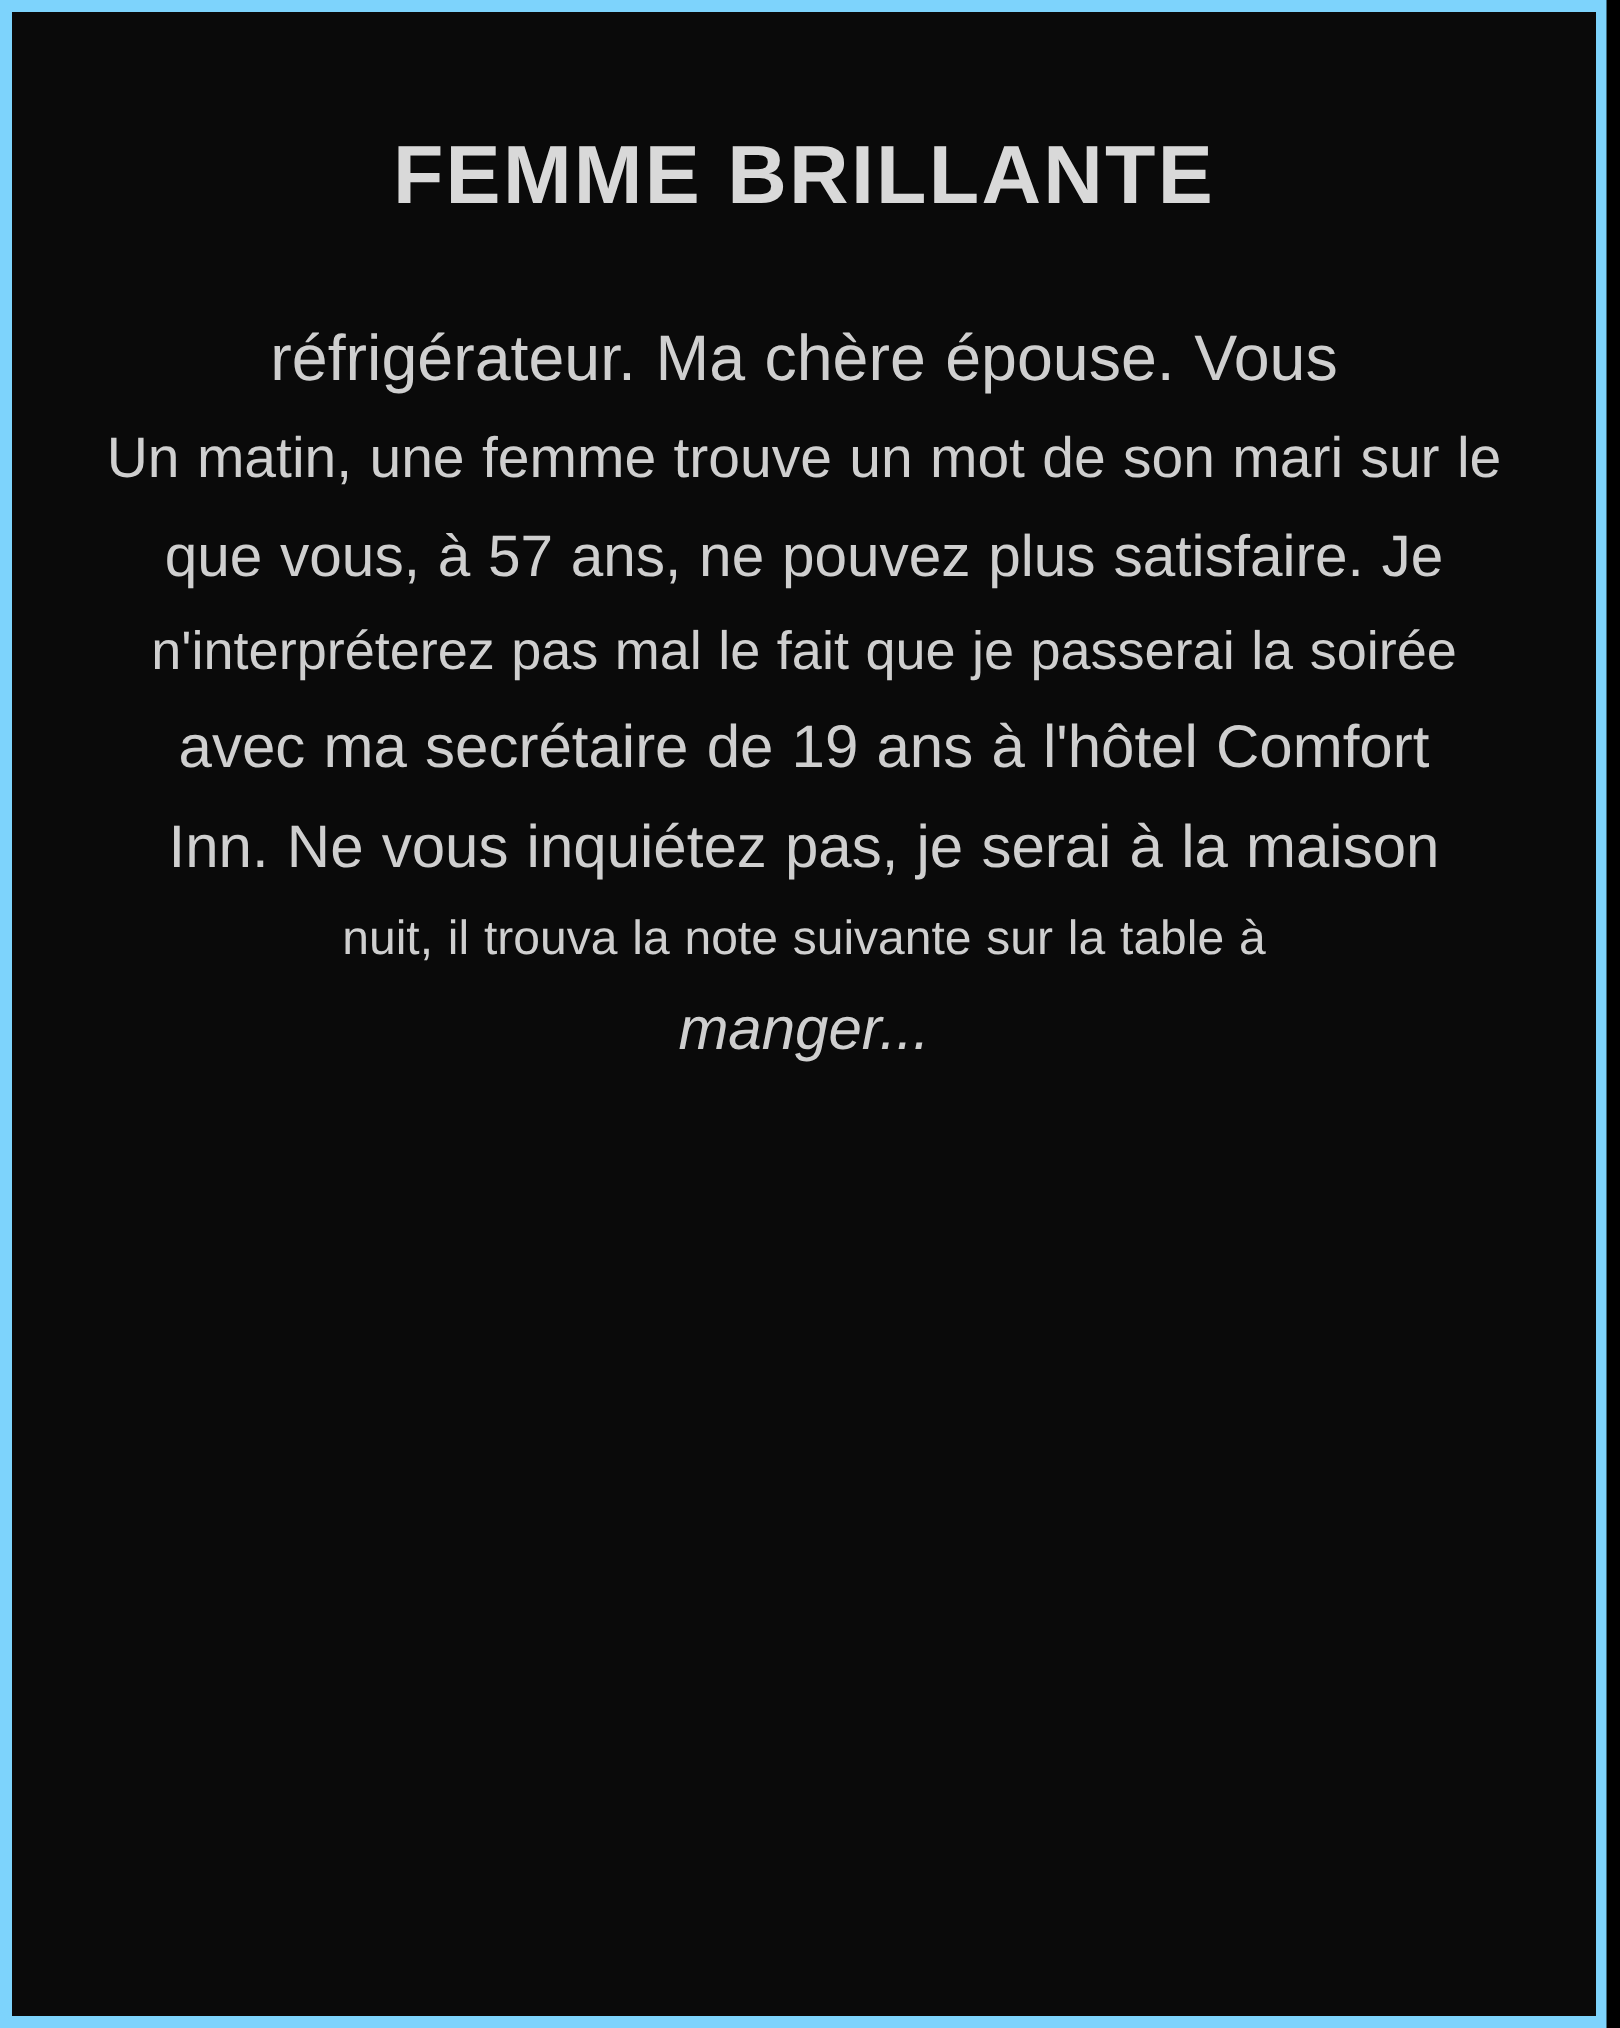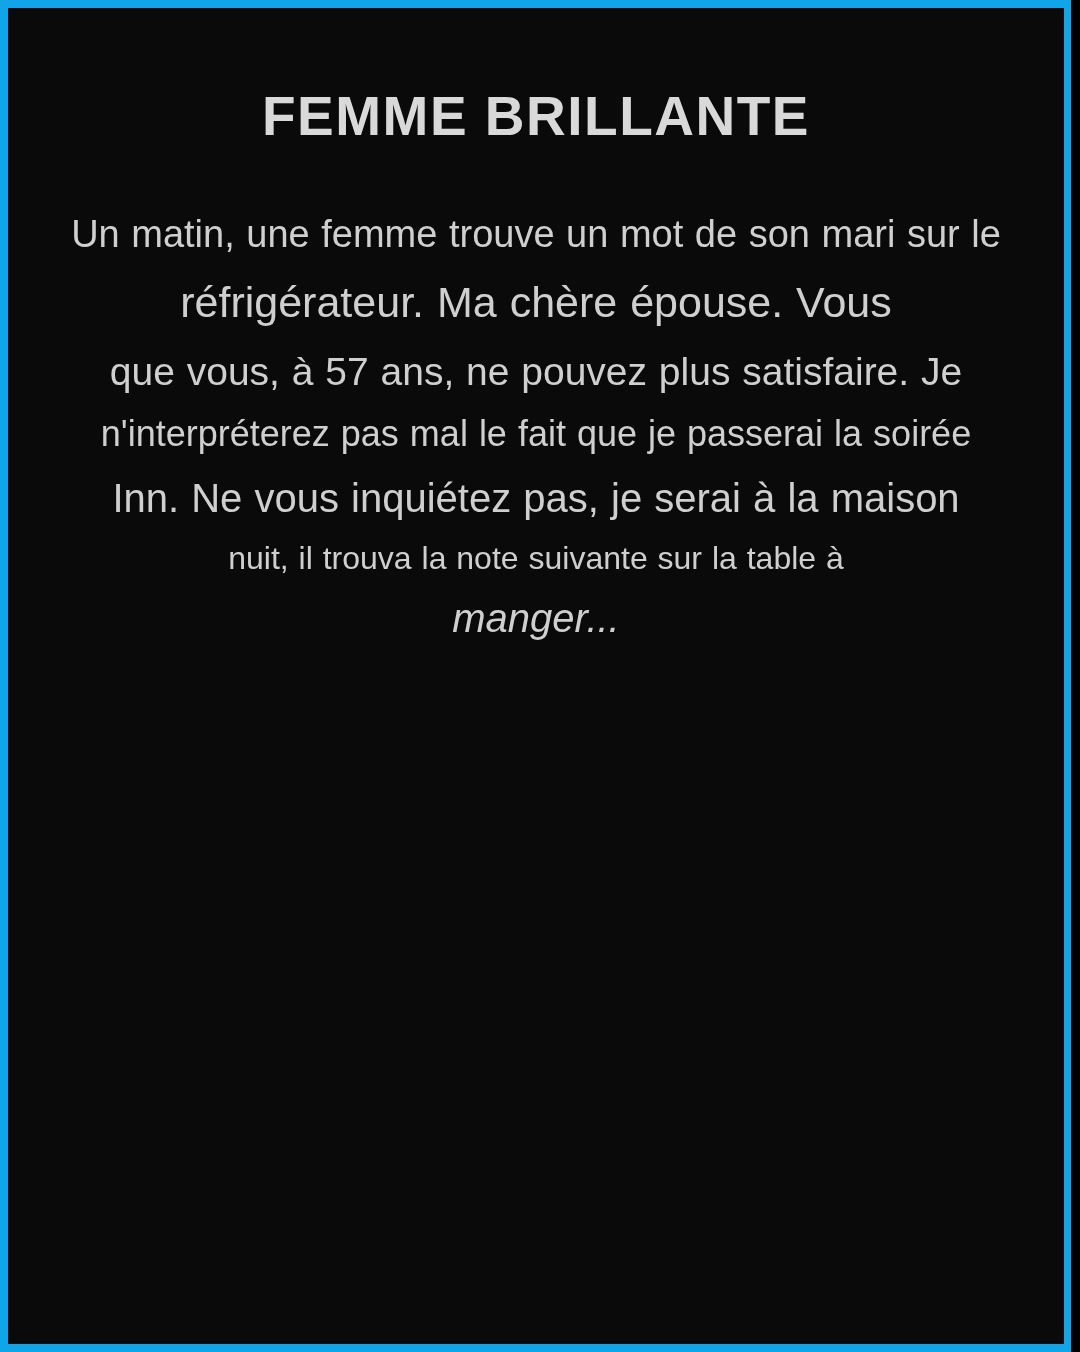--- a/index.html
+++ b/index.html
@@ -12,21 +12,21 @@
     height: 1352px;
     overflow: hidden;
     font-family: "Liberation Sans", sans-serif;
     -webkit-font-smoothing: antialiased;
   }
 
   .canvas {
     position: relative;
     width: 1071px;
     height: 1352px;
-    background: #0ea5e9;
+    background: #7dd3fc;
     box-sizing: border-box;
     overflow: hidden;
   }
 
   
   .card {
     position: absolute;
     left: 8px;
     top: 8px;
     width: 1056px;
@@ -82,23 +82,24 @@
 </style>
 </head>
 <body>
 
 <div class="canvas">
   <div class="card">
 
     <h1 class="title">FEMME BRILLANTE</h1>
 
     <div class="body-text">
+      <span class="line s2">réfrigérateur. Ma chère épouse. Vous</span>
       <span class="line s1">Un matin, une femme trouve un mot de son mari sur le</span>
-      <span class="line s2">réfrigérateur. Ma chère épouse. Vous</span>
       <span class="line s4">que vous, à 57 ans, ne pouvez plus satisfaire. Je</span>
       <span class="line s8">n'interpréterez pas mal le fait que je passerai la soirée</span>
+      <span class="line s9">avec ma secrétaire de 19 ans à l'hôtel Comfort</span>
       <span class="line s10">Inn. Ne vous inquiétez pas, je serai à la maison</span>
       <span class="line s12">nuit, il trouva la note suivante sur la table à</span>
       <span class="line s13">manger...</span>
     </div>
 
   </div>
 </div>
 
 </body></html>

